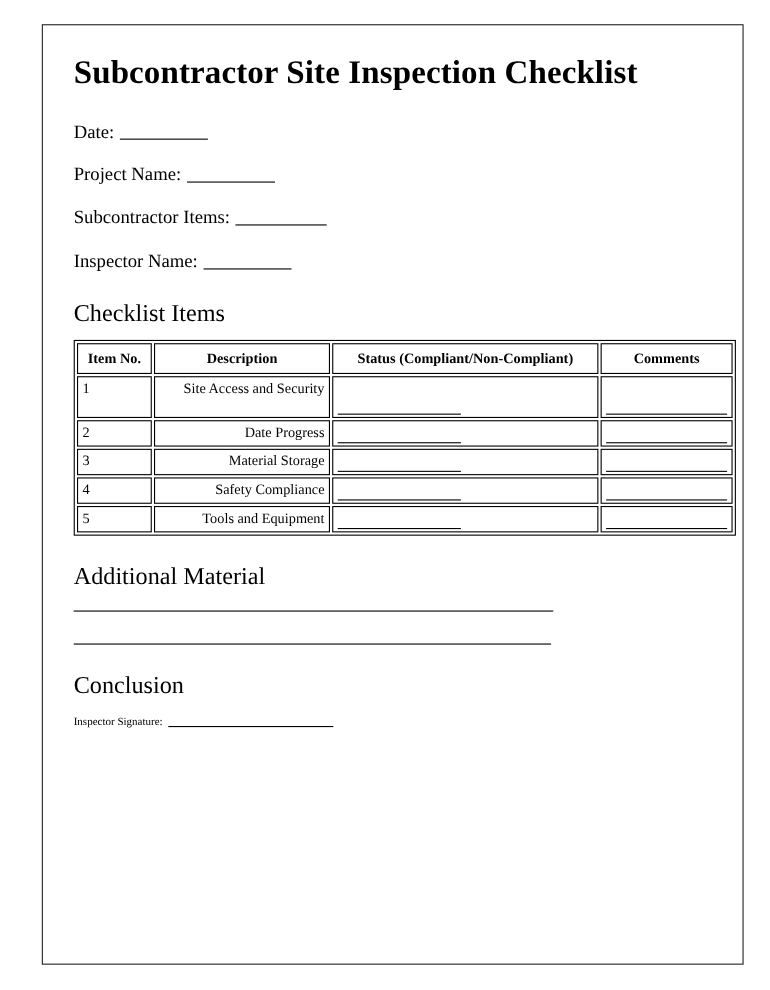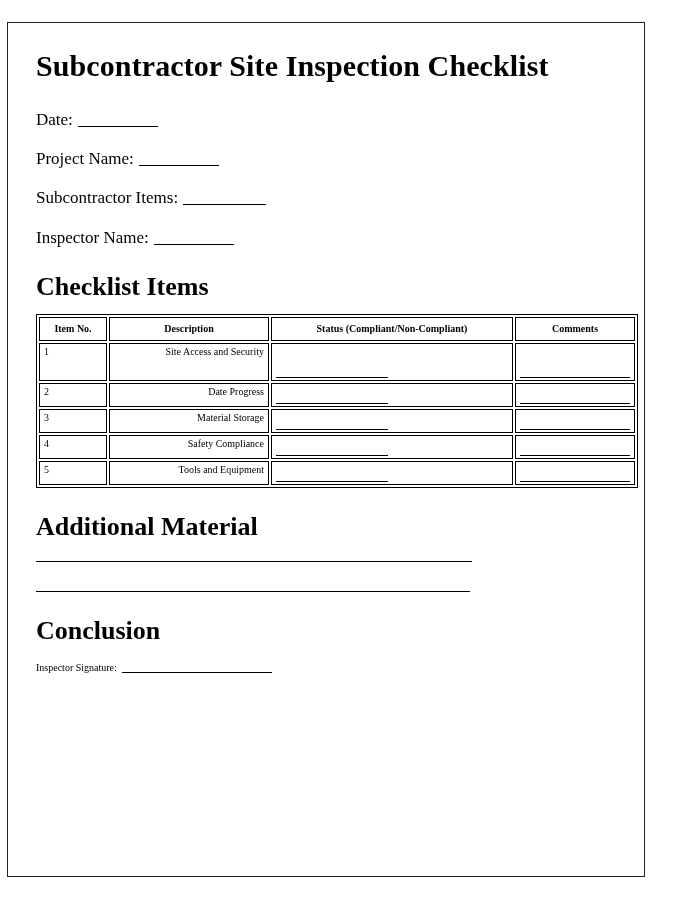--- a/index.html
+++ b/index.html
@@ -10,21 +10,21 @@
   body {
     width: 700px;
     height: 900px;
     font-family: "Liberation Serif", "DejaVu Serif", serif;
     color: #000000;
     overflow: hidden;
   }
 
   .page-frame {
     position: absolute;
-    left: 7px;
+    left: 38px;
     top: 22px;
     width: 638px;
     height: 855px;
     border: 1px solid #222222;
     box-sizing: border-box;
     background: #ffffff;
   }
 
   .page-inner {
     padding: 26px 28px 0 28px;
@@ -51,40 +51,40 @@
     vertical-align: -2px;
     margin-left: 5px;
   }
   .blank-w-date { width: 80px; }
   .blank-w-project { width: 80px; }
   .blank-w-sub { width: 83px; }
   .blank-w-inspector { width: 80px; }
   .blank-w-signature { width: 150px; }
 
   .section-heading {
-    font-size: 26px;
-    font-weight: bold;
+    font-size: 22px;
+    font-weight: normal;
     line-height: 1.15;
     margin: 24px 0 12px 0;
   }
   .section-heading.tight-top { }
 
   table.checklist {
     border-collapse: separate;
     border-spacing: 2px;
     border: 1px solid #000000;
     width: 580px;
     margin: 0 0 6px 0;
     table-layout: fixed;
   }
   table.checklist th,
   table.checklist td {
     border: 1px solid #000000;
     padding: 2px 4px;
-    font-size: 10px;
+    font-size: 13px;
     line-height: 1.18;
     vertical-align: top;
   }
   table.checklist th {
     text-align: center;
     font-weight: bold;
     vertical-align: middle;
     padding: 5px 4px;
   }
   .col-no    { width: 58px; }

